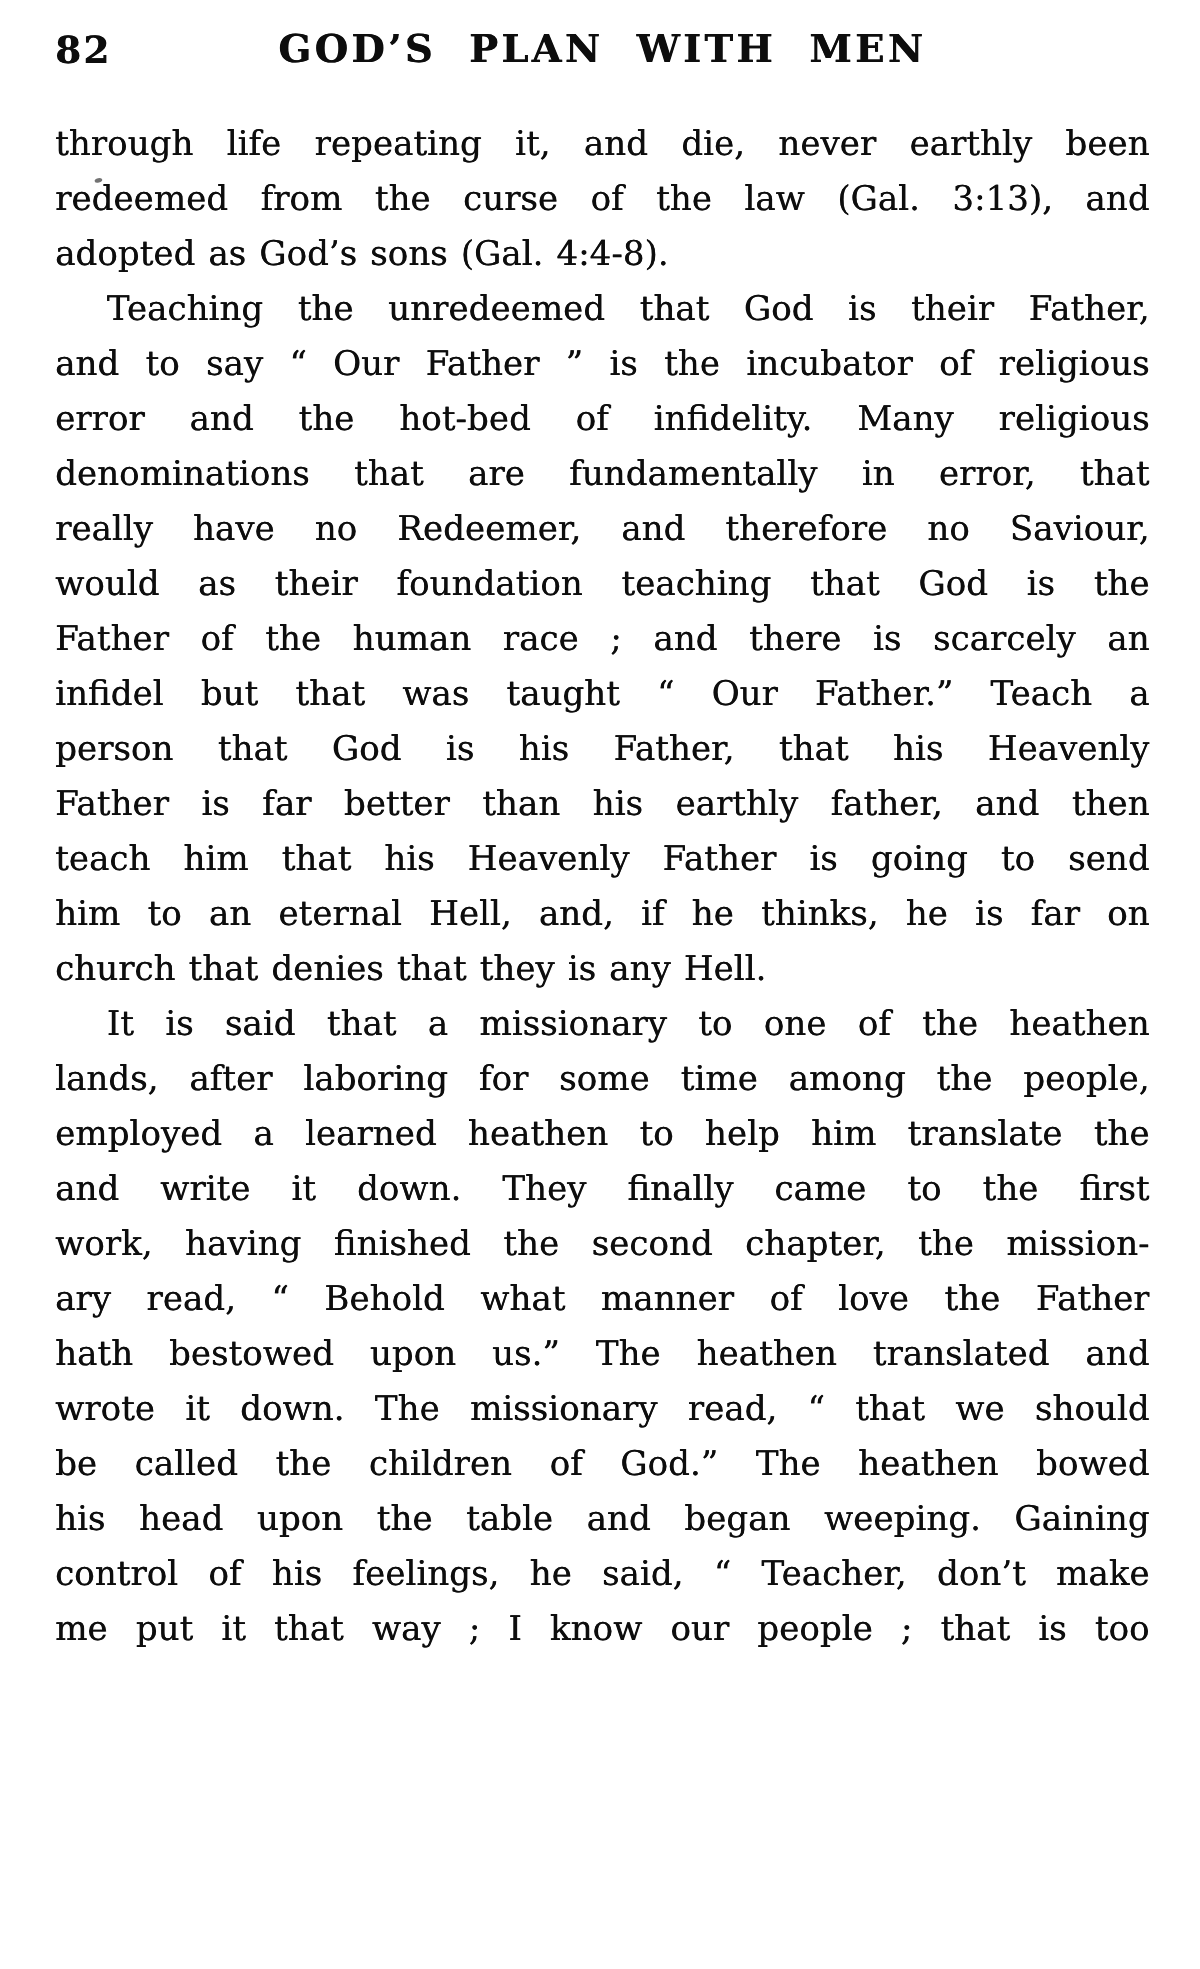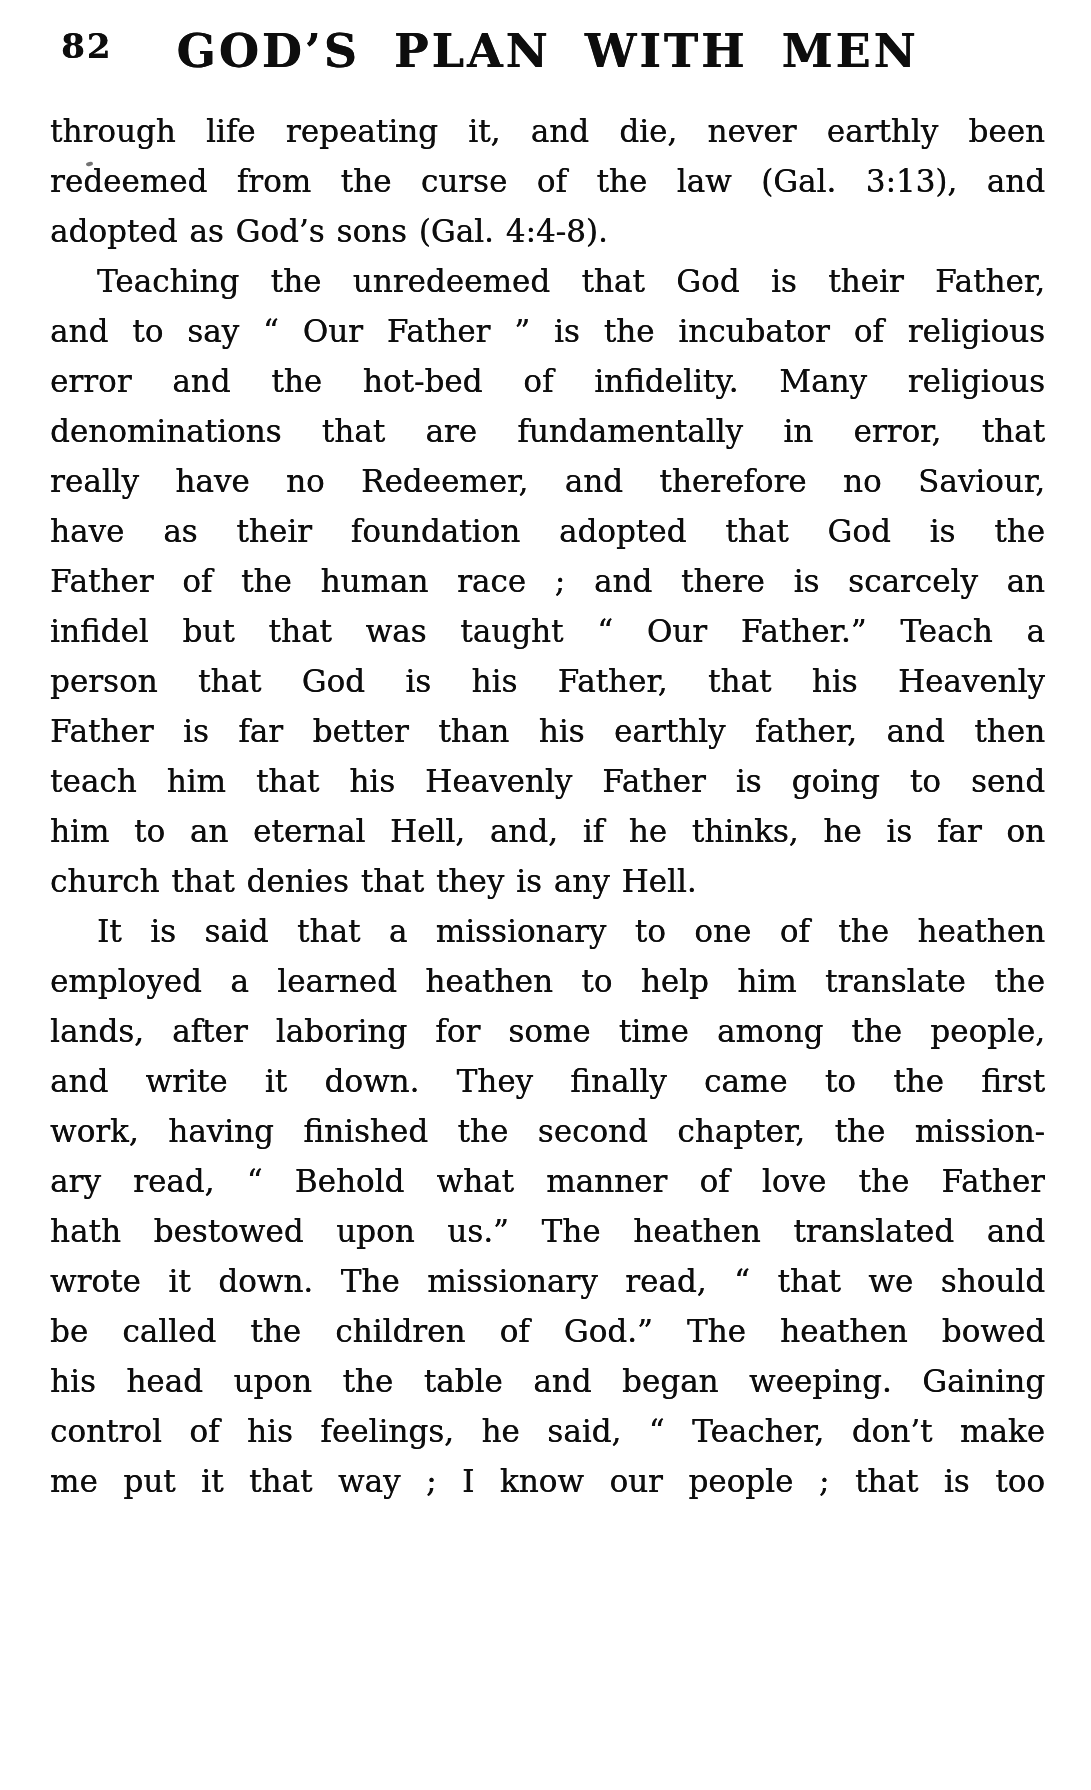--- a/index.html
+++ b/index.html
@@ -20,29 +20,28 @@
     height: 54px;
   }
   .page-number {
     position: absolute;
     left: 0;
     top: 2px;
     font-size: 34px;
     font-weight: 700;
     letter-spacing: 2px;
     text-shadow: 0.4px 0.4px 0 #111;
-    margin-left: 11px;
   }
   .running-title {
     position: absolute;
     left: 0;
     right: 0;
     top: 0;
     text-align: center;
-    font-size: 46px;
+    font-size: 35px;
     font-weight: 700;
     letter-spacing: 3px;
     word-spacing: 15px;
     text-shadow: 0.4px 0.4px 0 #111;
   }
   .body-text {
     position: absolute;
     top: 106px;
     left: 50px;
     width: 995px;
@@ -91,34 +90,34 @@
       <div class="line">redeemed from the curse of the law (Gal. 3:13), and</div>
       <div class="line end">adopted as God’s sons (Gal. 4:4-8).</div>
     </div>
 
     <div>
       <div class="line indent">Teaching the unredeemed that God is their Father,</div>
       <div class="line">and to say “ Our Father ” is the incubator of religious</div>
       <div class="line">error and the hot-bed of infidelity.  Many religious</div>
       <div class="line">denominations that are fundamentally in error, that</div>
       <div class="line">really have no Redeemer, and therefore no Saviour,</div>
-      <div class="line">have as their foundation adopted that God is the</div>
+      <div class="line">would as their foundation teaching that God is the</div>
       <div class="line">Father of the human race ; and there is scarcely an</div>
       <div class="line">infidel but that was taught “ Our Father.”  Teach a</div>
       <div class="line">person that God is his Father, that his Heavenly</div>
       <div class="line">Father is far better than his earthly father, and then</div>
       <div class="line">teach him that his Heavenly Father is going to send</div>
       <div class="line">him to an eternal Hell, and, if he thinks, he is far on</div>
       <div class="line end">church that denies that they is any Hell.</div>
     </div>
 
     <div>
       <div class="line indent">It is said that a missionary to one of the heathen</div>
+      <div class="line">lands, after laboring for some time among the people,</div>
       <div class="line">employed a learned heathen to help him translate the</div>
-      <div class="line">lands, after laboring for some time among the people,</div>
       <div class="line">and write it down.  They finally came to the first</div>
       <div class="line">work, having finished the second chapter, the mission-</div>
       <div class="line">ary read, “ Behold what manner of love the Father</div>
       <div class="line">hath bestowed upon us.”  The heathen translated and</div>
       <div class="line">wrote it down.  The missionary read, “ that we should</div>
       <div class="line">be called the children of God.”  The heathen bowed</div>
       <div class="line">his head upon the table and began weeping.  Gaining</div>
       <div class="line">control of his feelings, he said, “ Teacher, don’t make</div>
       <div class="line">me put it that way ; I know our people ; that is too</div>
     </div>

